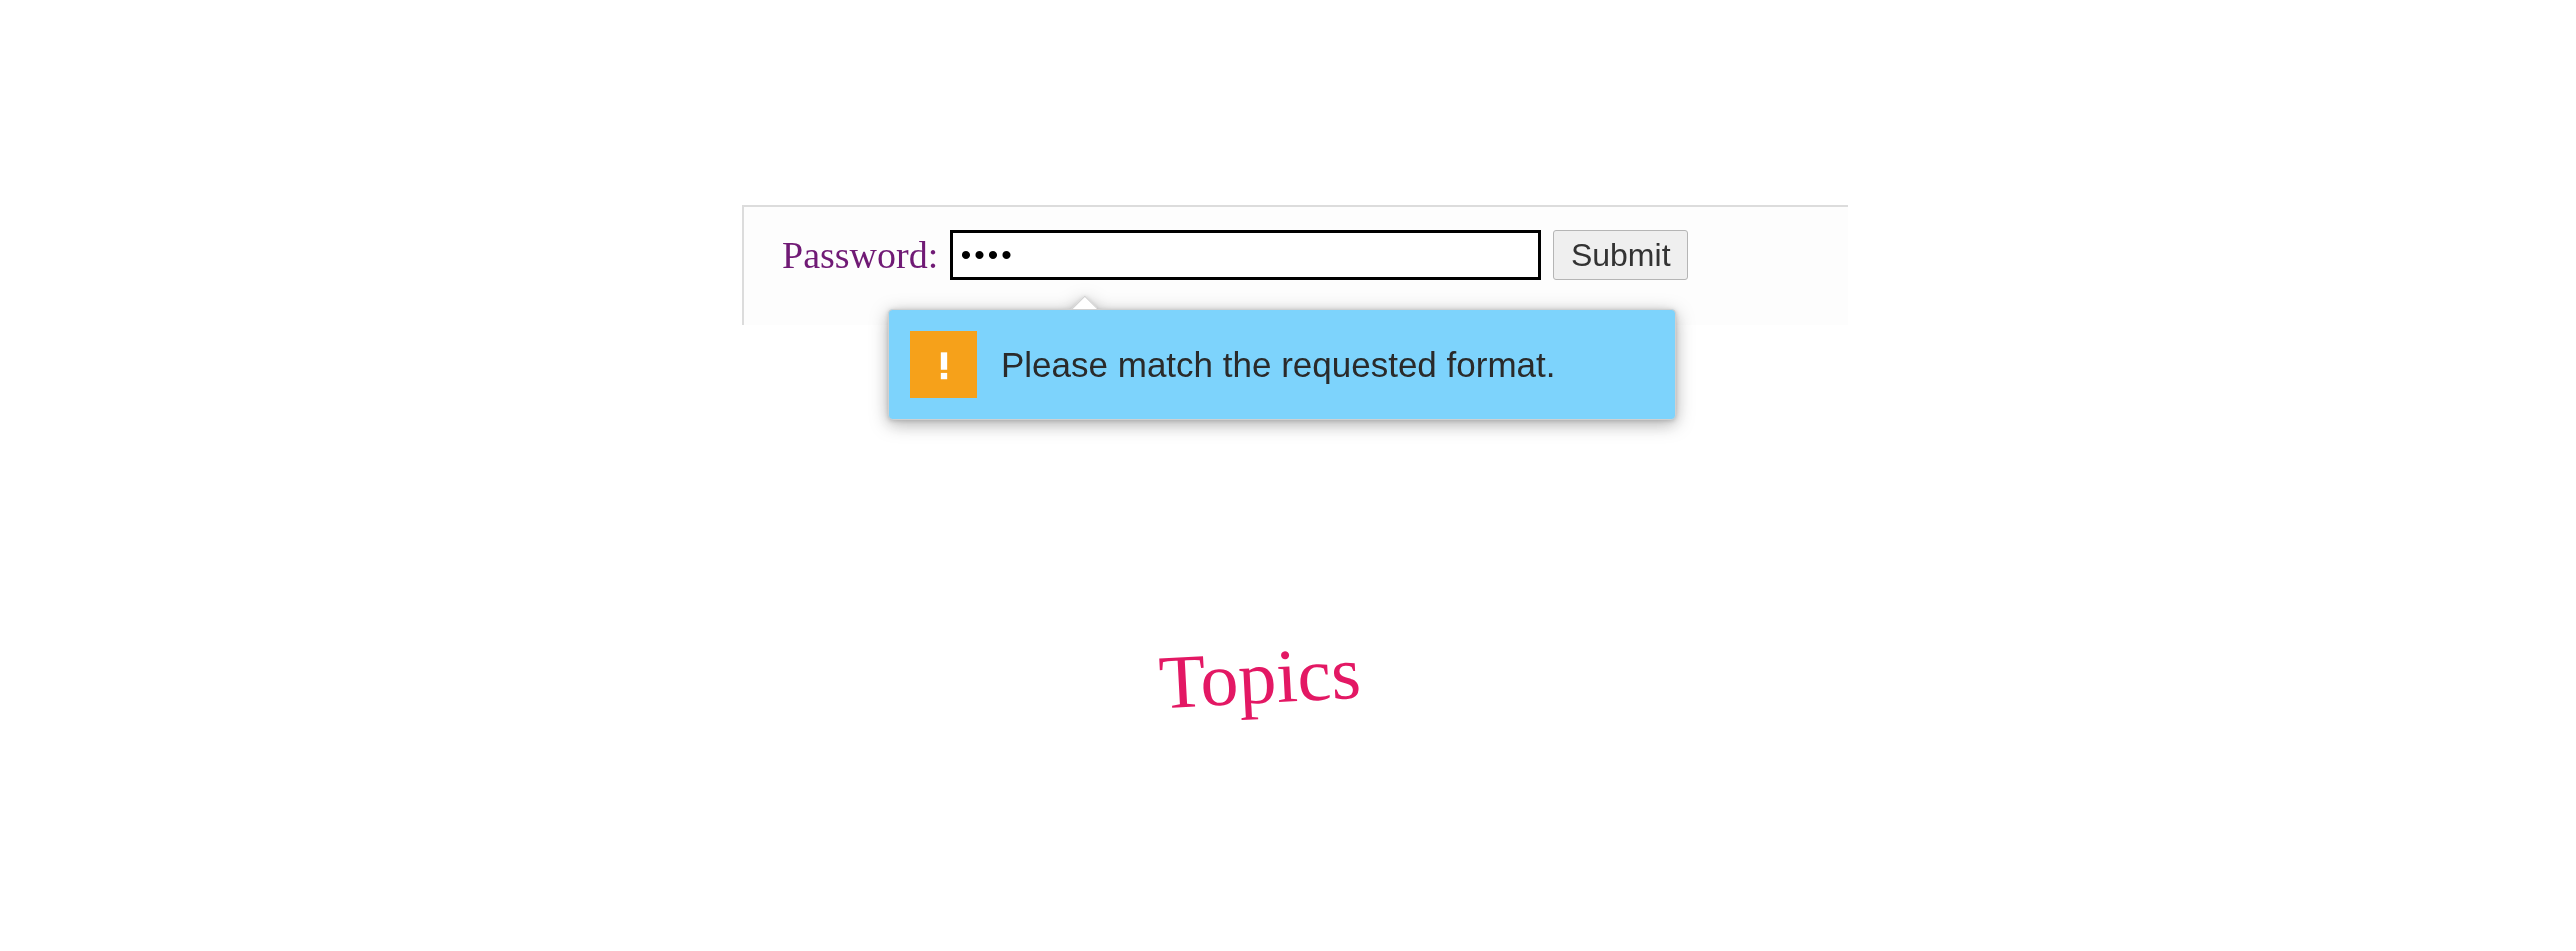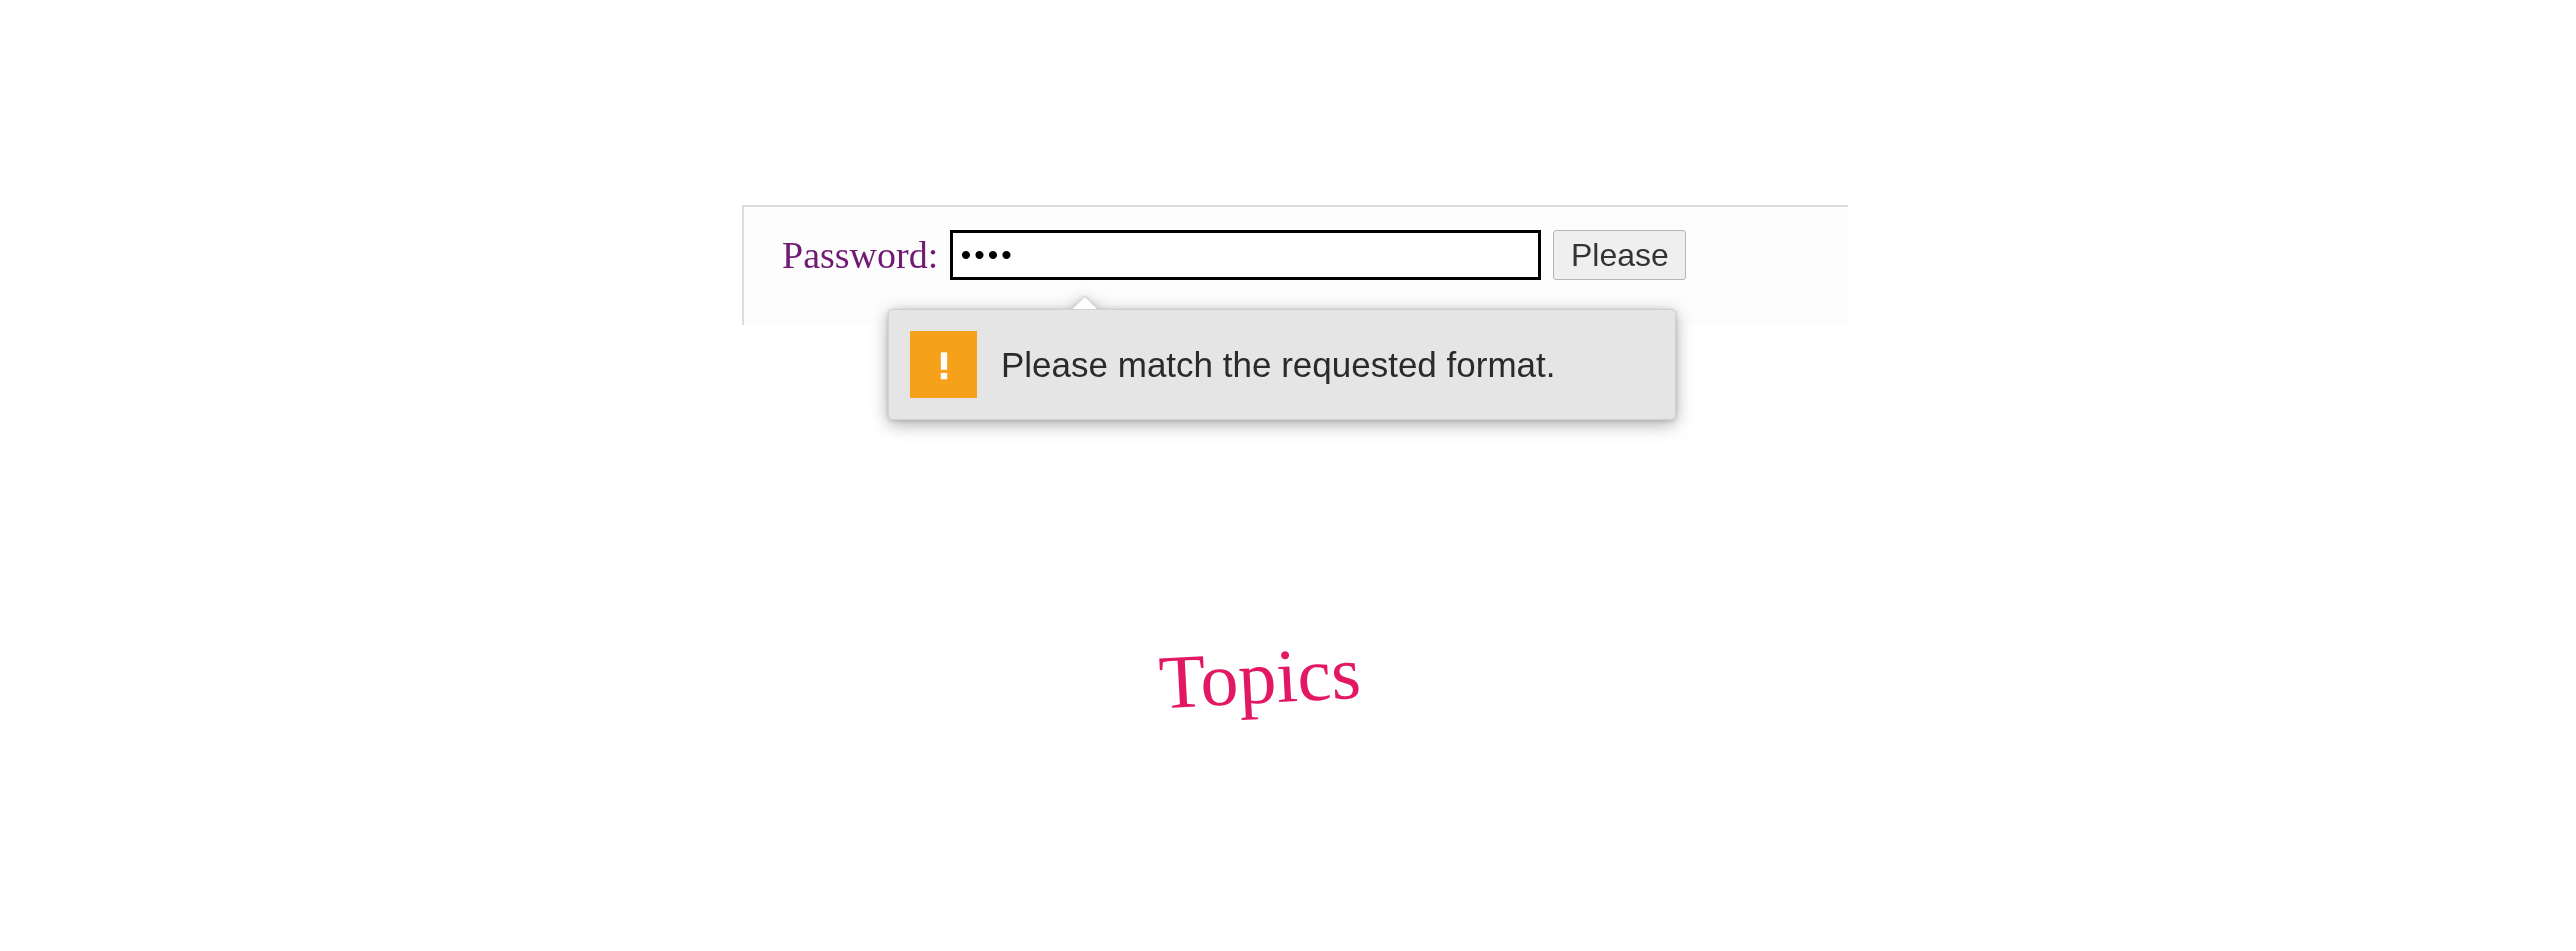--- a/index.html
+++ b/index.html
@@ -54,21 +54,21 @@
       cursor: pointer;
     }
 
     .tooltip-wrap {
       position: absolute;
       left: 144px;
       top: 102px;
       filter: drop-shadow(0 4.5px 9px rgba(0,0,0,0.28)) drop-shadow(0 1.5px 2.3px rgba(0,0,0,0.18));
     }
     .tooltip {
-      background: #e5e5e5;
+      background: #7dd3fc;
       border: 0.8px solid #d0d0d0;
       border-radius: 4.5px;
       padding: 21px 76px 21px 21px;
       display: flex;
       align-items: center;
       gap: 24px;
       min-width: 788px;
     }
     .tooltip-arrow {
       position: absolute;
@@ -129,21 +129,21 @@
       transform: rotate(-3deg);
     }
   </style>
 </head>
 <body>
 
 <div class="form-panel">
   <div class="form-row">
     <label class="password-label">Password:</label>
     <input class="password-input" type="password" value="••••" style="">
-    <button class="submit-button">Please</button>
+    <button class="submit-button">Submit</button>
   </div>
 
   <div class="tooltip-wrap">
     <div class="tooltip-arrow"></div>
     <div class="tooltip">
       <div class="warning-icon">
         <svg width="38" height="38" viewBox="0 0 24 24">
           <rect x="10" y="4" width="4" height="11" fill="#ffffff"></rect>
           <rect x="10" y="17" width="4" height="4" fill="#ffffff"></rect>
         </svg>

